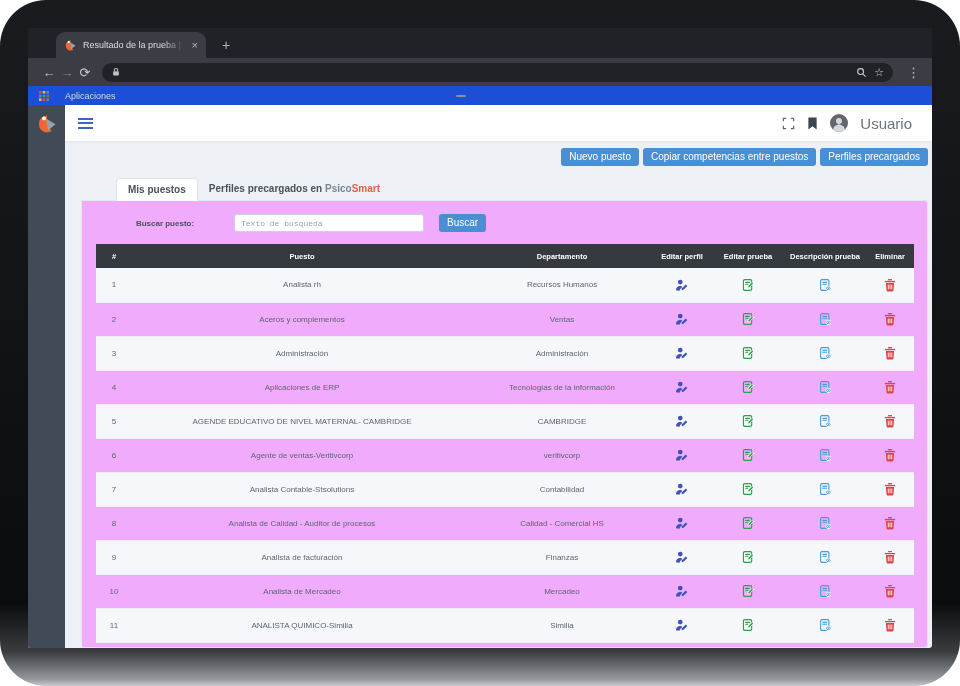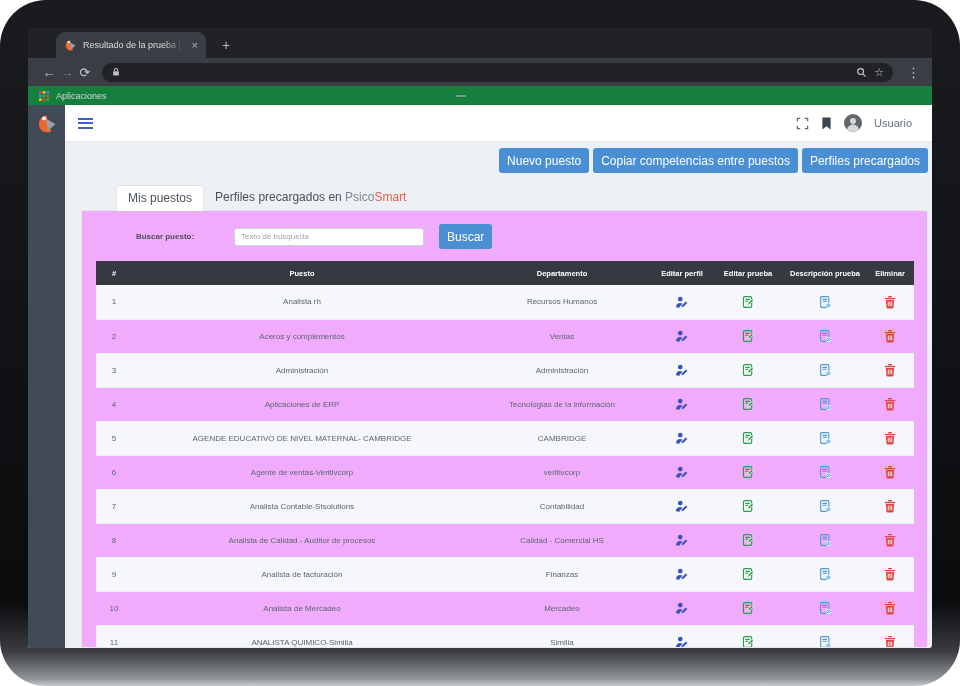--- a/index.html
+++ b/index.html
@@ -34,60 +34,60 @@
   .toolbar { height: 28px; background: #3a3e44; display: flex; align-items: center; padding: 0 12px; flex: none; }
   .navglyph { color: #c6c9cd; font-size: 13px; line-height: 1; width: 18px; text-align: center; }
   .navglyph.dim { color: #7d8187; }
   .addressbar {
     flex: 1; height: 19px; margin-left: 8px; background: #202227; border-radius: 10px;
     display: flex; align-items: center; padding: 0 9px; gap: 7px;
   }
   .addr-spacer { flex: 1; }
   .star-glyph { color: #c6c9cd; font-size: 11px; line-height: 1; }
   .menu-dots { color: #c6c9cd; font-size: 13px; margin-left: 14px; line-height: 1; }
-  .bookmarksbar { height: 19px; background: #15803d; display: flex; align-items: center; padding: 0 11px; gap: 7px; position: relative; flex: none; }
+  .bookmarksbar { height: 19px; background: #1d4ed8; display: flex; align-items: center; padding: 0 11px; gap: 16px; position: relative; flex: none; }
   .bookmark-label { color: #d3d6da; font-size: 9px; }
   .page-dash { position: absolute; left: 428px; top: 9px; width: 10px; height: 2px; background: #8d9196; border-radius: 1px; }
   
   .page { flex: 1; display: flex; background: #edf0f4; overflow: hidden; }
   .sidebar { width: 37px; background: #414b57; display: flex; justify-content: center; padding-top: 8px; flex: none; }
   .main { flex: 1; display: flex; flex-direction: column; overflow: hidden; }
   .appbar {
     height: 36px; background: #fff; display: flex; align-items: center;
     padding: 0 20px 0 13px; box-shadow: 0 1px 2px rgba(0,0,0,.05); flex: none;
   }
   .hamburger { width: 15px; height: 11px; border-top: 2px solid #3d63c6; border-bottom: 2px solid #3d63c6; position: relative; }
   .hamburger::after { content: ""; position: absolute; left: 0; right: 0; top: 2.5px; height: 2px; background: #3d63c6; }
   .appbar-right { margin-left: auto; display: flex; align-items: center; gap: 12px; }
-  .user-label { font-size: 11px; color: #6b737b; }
+  .user-label { font-size: 15px; color: #6b737b; }
   .pagehead { display: flex; align-items: flex-start; padding: 7px 4px 0 13px; flex: none; }
   .page-title { font-size: 11.5px; font-weight: bold; color: #59636d; }
   .breadcrumb { display: flex; align-items: center; gap: 4px; margin-top: 4px; }
   .crumb-sep { font-size: 8px; color: #9aa3ab; }
   .crumb-label { font-size: 7.5px; color: #8b949d; }
   .actions { margin-left: auto; display: flex; gap: 4px; }
   .btn-blue {
-    background: var(--accent-blue,#4a8fd3); color: #fff; font-size: 12px; height: 25px;
+    background: var(--accent-blue,#4a8fd3); color: #fff; font-size: 10px; height: 18px;
     padding: 0 8px; border: none; border-radius: 3px; line-height: 18px; white-space: nowrap;
     font-family: "Liberation Sans", sans-serif;
   }
   .tabsrow { display: flex; margin: 12px 4px -1px 51px; position: relative; z-index: 2; flex: none; }
-  .nav-tab { font-size: 12px; font-weight: normal; color: #49525a; padding: 5px 11px; border-radius: 4px 4px 0 0; white-space: nowrap; }
+  .nav-tab { font-size: 10px; font-weight: bold; color: #49525a; padding: 5px 11px; border-radius: 4px 4px 0 0; white-space: nowrap; }
   .nav-tab.active { background: #fff; border: 1px solid #e0e4e8; border-bottom: 1px solid #fff; }
   .brand-a { color: #7a8691; }
   .brand-b { color: var(--smart-red,#e8604c); }
   .card {
     background: #f0abfc; margin: 0 4px 0 16px; border: 1px solid #e4e7eb; border-radius: 0 3px 3px 3px;
     flex: 1; padding: 13px 17px 0 14px; overflow: hidden; position: relative; z-index: 1;
   }
   .searchrow { display: flex; align-items: center; }
   .search-label { width: 138px; text-align: center; font-size: 8px; font-weight: bold; color: #49525a; }
   .search-input {
     width: 190px; height: 17px; border: 1px solid #ccd3d9; border-radius: 3px;
-    font-size: 8px; padding: 8px 6px; color: #444; outline: none; font-family: Liberation Sans, sans-serif;
+    font-size: 8px; padding: 8px 6px; color: #444; outline: none; font-family: Liberation Mono, monospace;
   }
   .search-input::placeholder { color: #9aa2ab; }
   .btn-buscar { margin-left: 15px; }
   table { margin-top: 12px; width: 818px; border-collapse: collapse; table-layout: fixed; }
   th {
     background: var(--table-header,#343a40); color: #fff; font-size: 7.5px; font-weight: bold;
     height: 24px; text-align: center; white-space: nowrap; overflow: hidden;
   }
   td { height: 34px; font-size: 8px; color: #5c6670; text-align: center; border-bottom: 1px solid #eceff2; overflow: hidden; }
   tbody tr:nth-child(odd) { background: #f5f7fa; }

